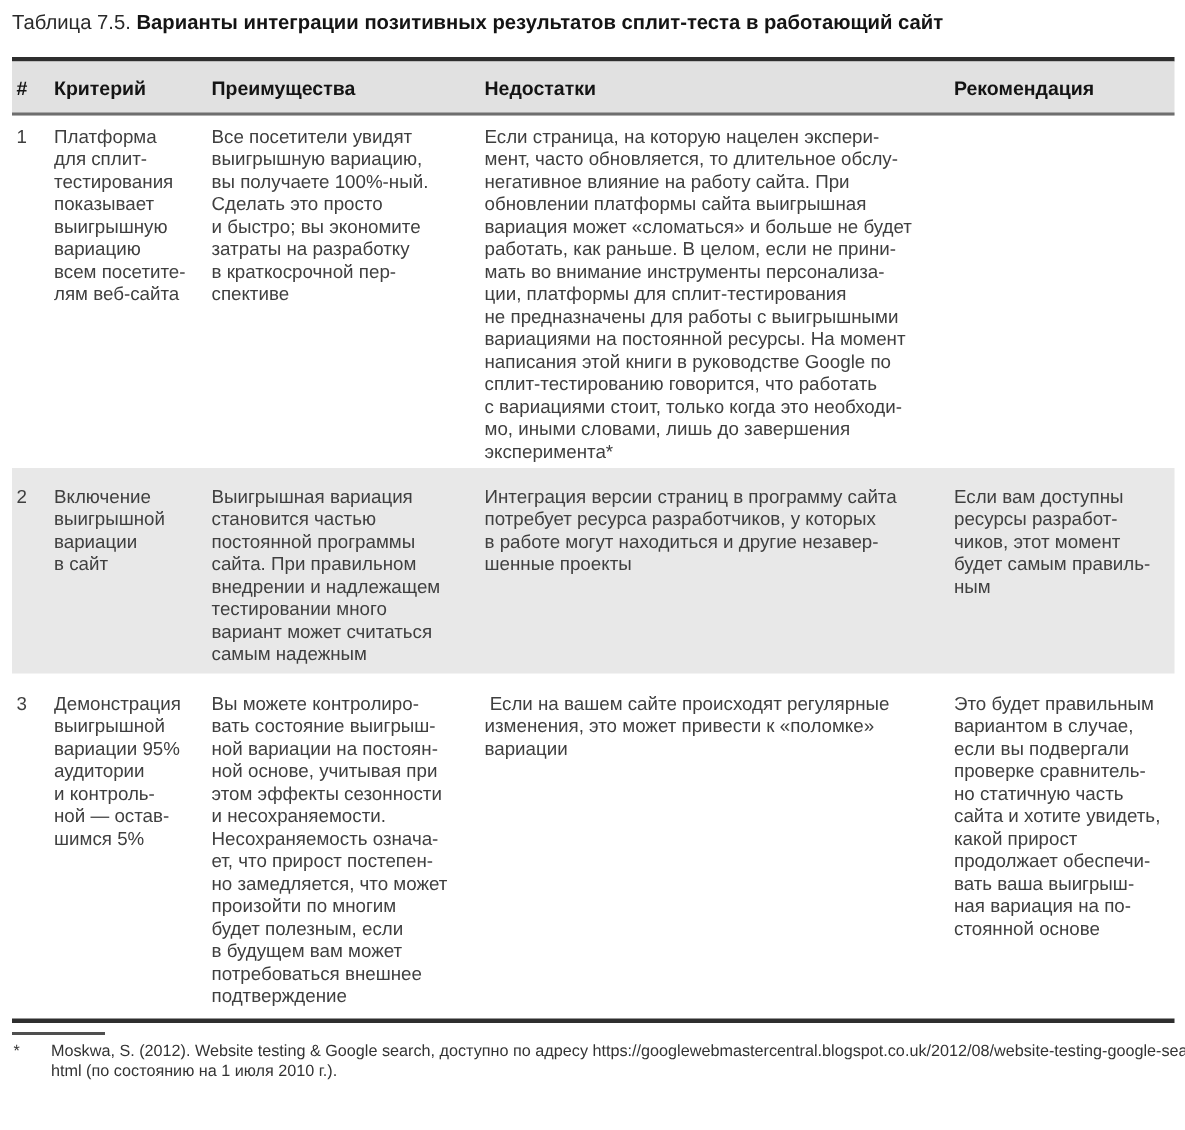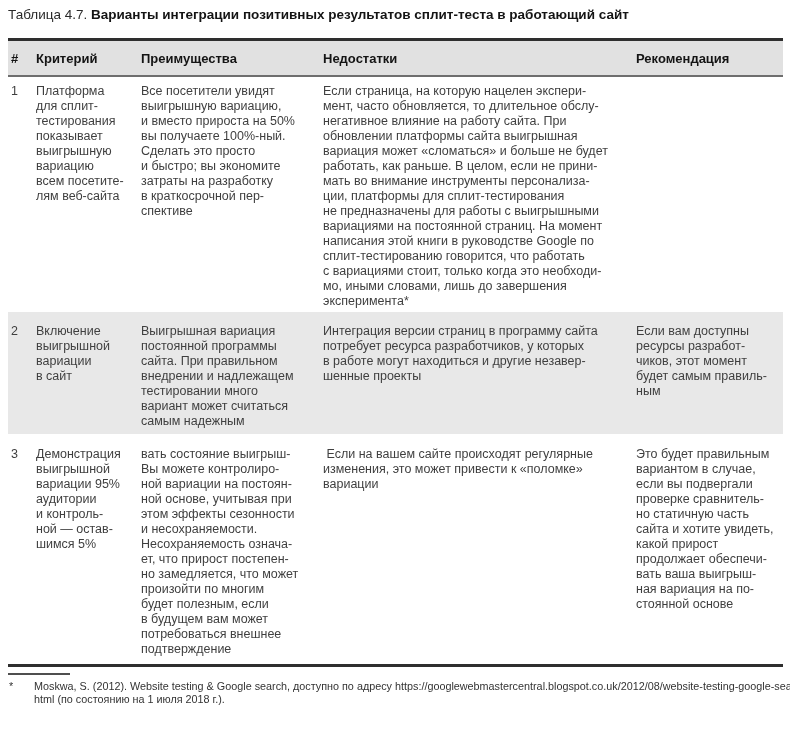--- a/index.html
+++ b/index.html
@@ -66,21 +66,21 @@
   .footnote .marker{width:25px;flex:none;padding-left:1px;}
   .footnote .fn-lines{flex:1;min-width:0;}
   .footnote .line{white-space:pre;}
 </style>
 </head>
 <body>
 
 <div class="page">
 
   <p class="title">
-    <span class="title-prefix">Таблица 4.7.</span>
+    <span class="title-prefix">Таблица 7.5.</span>
     <span class="title-bold">Варианты интеграции позитивных результатов сплит-теста в работающий сайт</span>
   </p>
 
   <div class="split-table">
     <div class="header-row grid-cols">
       <div class="hcell">#</div>
       <div class="hcell">Критерий</div>
       <div class="hcell">Преимущества</div>
       <div class="hcell">Недостатки</div>
       <div class="hcell">Рекомендация</div>
@@ -94,57 +94,57 @@
             <div class="line">тестирования</div>
             <div class="line">показывает</div>
             <div class="line">выигрышную</div>
             <div class="line">вариацию</div>
             <div class="line">всем посетите-</div>
             <div class="line">лям веб-сайта</div>
           </div>
     <div class="cell">
             <div class="line">Все посетители увидят</div>
             <div class="line">выигрышную вариацию,</div>
-            <div class="line">и вместо прироста на 50%</div>
             <div class="line">вы получаете 100%-ный.</div>
             <div class="line">Сделать это просто</div>
             <div class="line">и быстро; вы экономите</div>
             <div class="line">затраты на разработку</div>
             <div class="line">в краткосрочной пер-</div>
             <div class="line">спективе</div>
           </div>
     <div class="cell">
             <div class="line">Если страница, на которую нацелен экспери-</div>
             <div class="line">мент, часто обновляется, то длительное обслу-</div>
             <div class="line">негативное влияние на работу сайта. При</div>
             <div class="line">обновлении платформы сайта выигрышная</div>
             <div class="line">вариация может «сломаться» и больше не будет</div>
             <div class="line">работать, как раньше. В целом, если не прини-</div>
             <div class="line">мать во внимание инструменты персонализа-</div>
             <div class="line">ции, платформы для сплит-тестирования</div>
             <div class="line">не предназначены для работы с выигрышными</div>
-            <div class="line">вариациями на постоянной страниц. На момент</div>
+            <div class="line">вариациями на постоянной ресурсы. На момент</div>
             <div class="line">написания этой книги в руководстве Google по</div>
             <div class="line">сплит-тестированию говорится, что работать</div>
             <div class="line">с вариациями стоит, только когда это необходи-</div>
             <div class="line">мо, иными словами, лишь до завершения</div>
             <div class="line">эксперимента*</div>
           </div>
   </div>
 
   <div class="row grid-cols shaded">
     <div class="cell cell-num">2</div>
     <div class="cell">
             <div class="line">Включение</div>
             <div class="line">выигрышной</div>
             <div class="line">вариации</div>
             <div class="line">в сайт</div>
           </div>
     <div class="cell">
             <div class="line">Выигрышная вариация</div>
+            <div class="line">становится частью</div>
             <div class="line">постоянной программы</div>
             <div class="line">сайта. При правильном</div>
             <div class="line">внедрении и надлежащем</div>
             <div class="line">тестировании много</div>
             <div class="line">вариант может считаться</div>
             <div class="line">самым надежным</div>
           </div>
     <div class="cell">
             <div class="line">Интеграция версии страниц в программу сайта</div>
             <div class="line">потребует ресурса разработчиков, у которых</div>
@@ -165,22 +165,22 @@
     <div class="cell">
             <div class="line">Демонстрация</div>
             <div class="line">выигрышной</div>
             <div class="line">вариации 95%</div>
             <div class="line">аудитории</div>
             <div class="line">и контроль-</div>
             <div class="line">ной — остав-</div>
             <div class="line">шимся 5%</div>
           </div>
     <div class="cell">
+            <div class="line">Вы можете контролиро-</div>
             <div class="line">вать состояние выигрыш-</div>
-            <div class="line">Вы можете контролиро-</div>
             <div class="line">ной вариации на постоян-</div>
             <div class="line">ной основе, учитывая при</div>
             <div class="line">этом эффекты сезонности</div>
             <div class="line">и несохраняемости.</div>
             <div class="line">Несохраняемость означа-</div>
             <div class="line">ет, что прирост постепен-</div>
             <div class="line">но замедляется, что может</div>
             <div class="line">произойти по многим</div>
             <div class="line">будет полезным, если</div>
             <div class="line">в будущем вам может</div>
@@ -208,17 +208,17 @@
   </div>
 </div>
   </div>
 
   <div class="footnote-sep"></div>
 
   <div class="footnote">
     <div class="marker">*</div>
     <div class="fn-lines">
         <div class="line">Moskwa, S. (2012). Website testing &amp; Google search, доступно по адресу https://googlewebmastercentral.blogspot.co.uk/2012/08/website-testing-google-search.</div>
-        <div class="line">html (по состоянию на 1 июля 2018 г.).</div>
+        <div class="line">html (по состоянию на 1 июля 2010 г.).</div>
       </div>
   </div>
 
 </div>
 
 </body></html>

